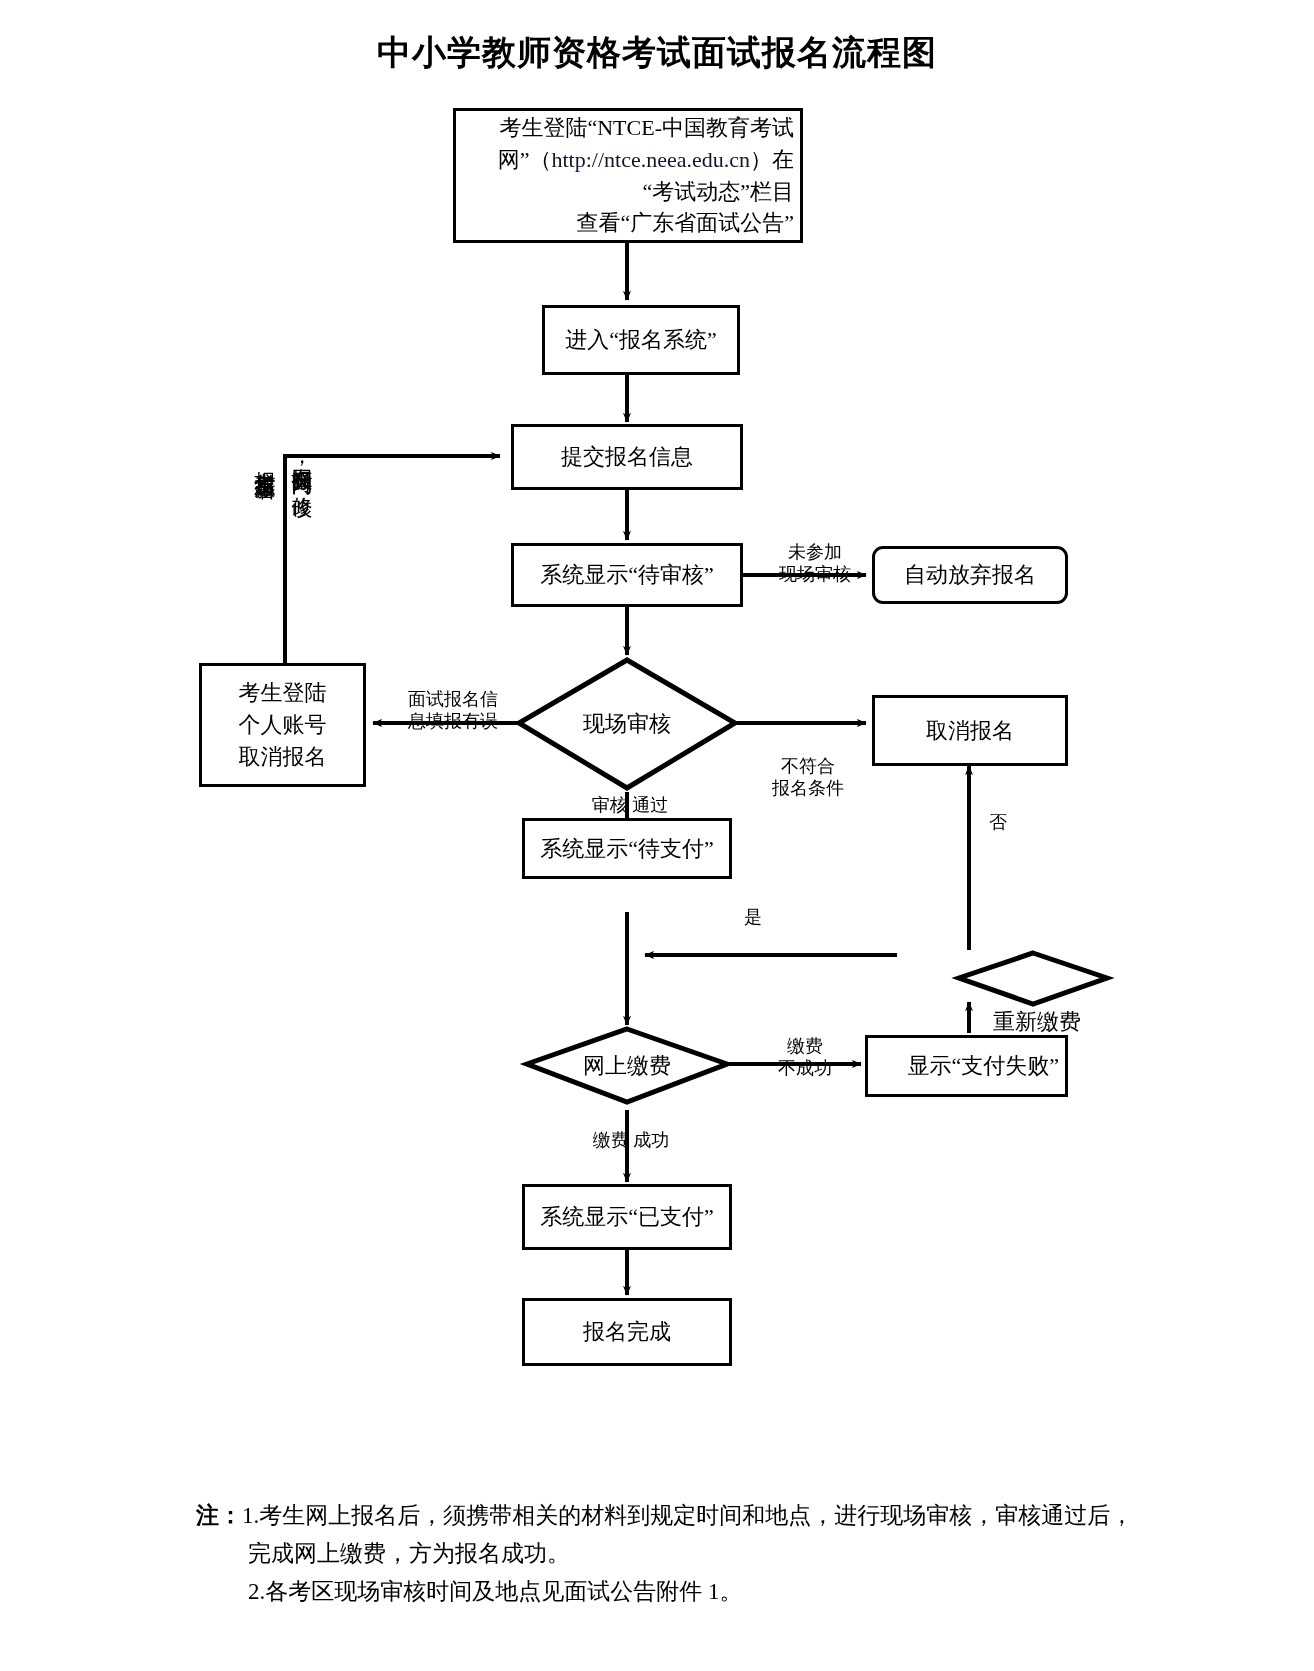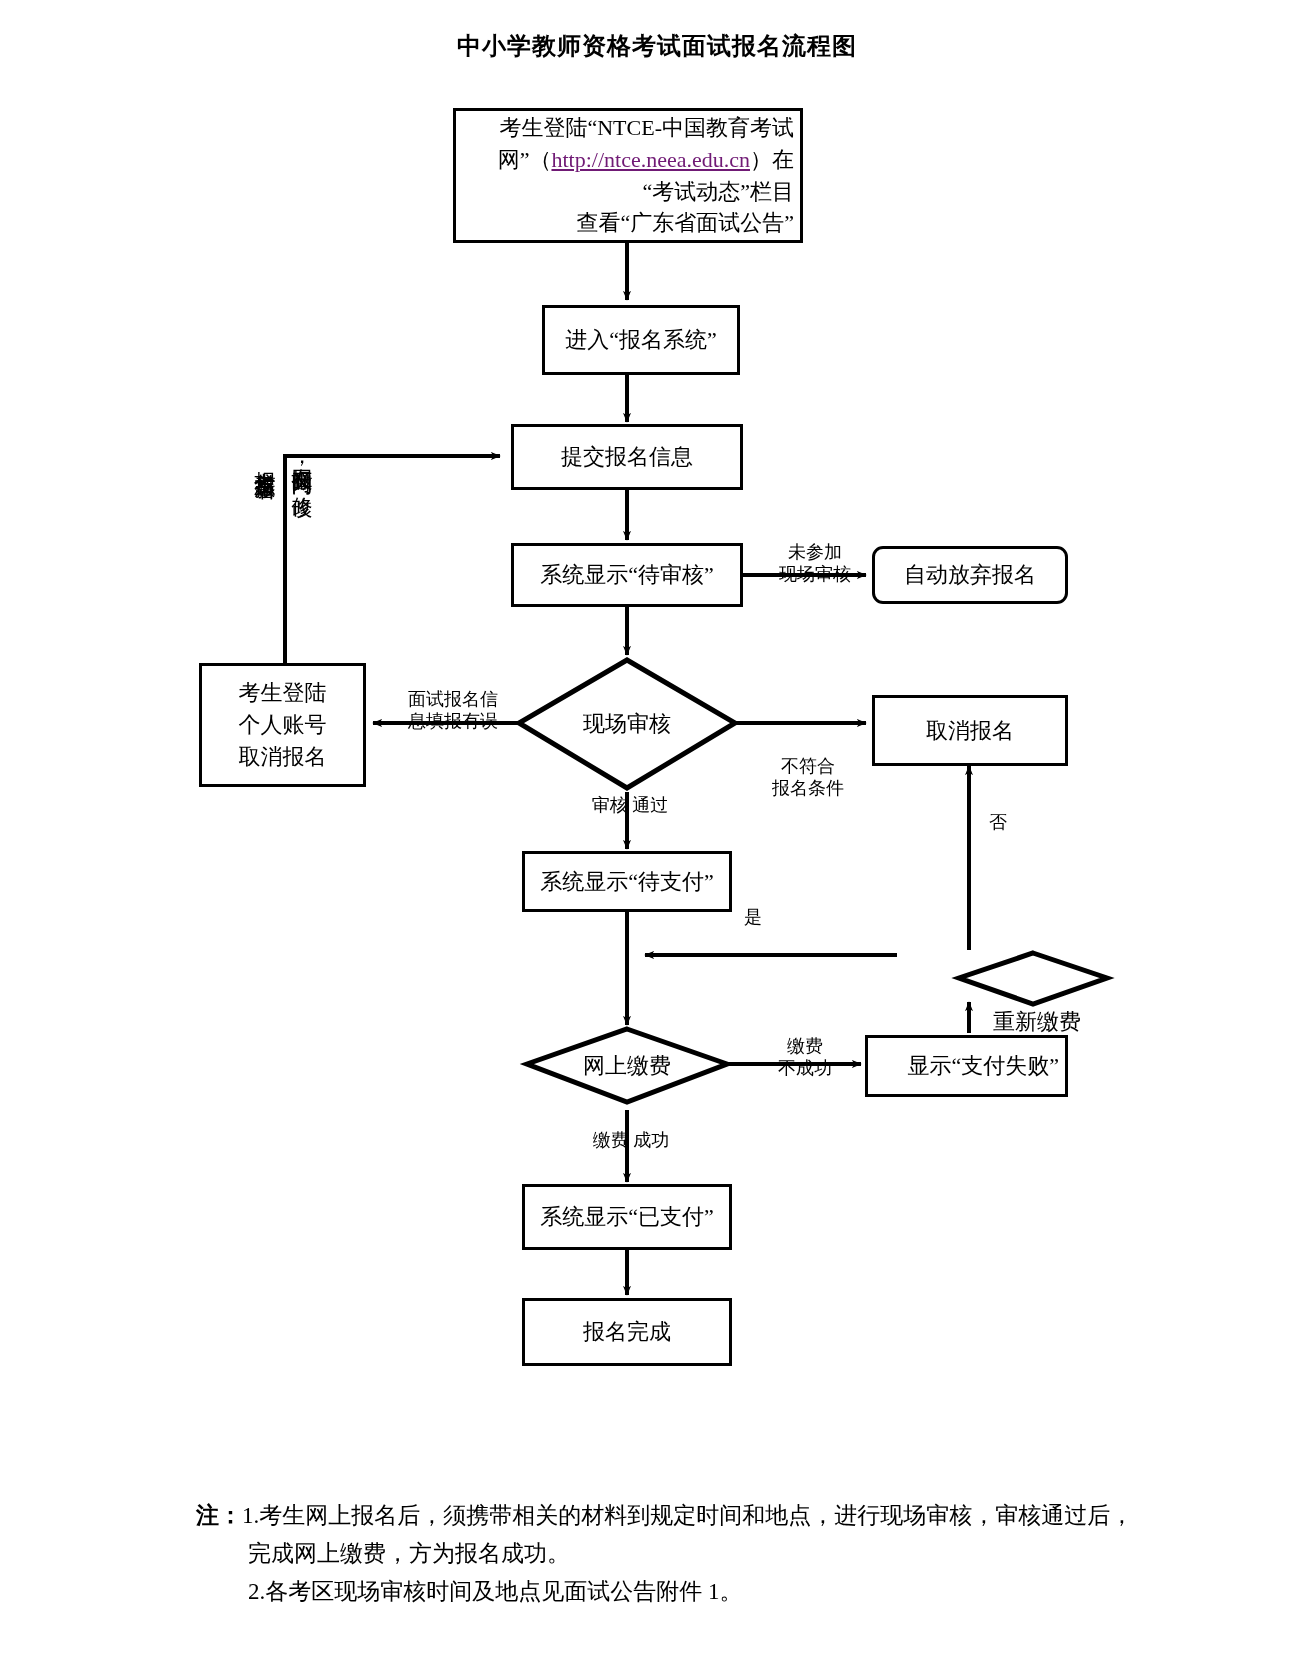--- a/index.html
+++ b/index.html
@@ -7,21 +7,21 @@
     width:1314px;height:1671px;position:relative;
     font-family:"Liberation Serif","DejaVu Serif",serif;
     color:#000;
     -webkit-font-smoothing:antialiased;
   }
   #canvas{position:absolute;left:0;top:0;width:1314px;height:1671px;overflow:hidden;}
   svg#wires{position:absolute;left:0;top:0;width:1314px;height:1671px;pointer-events:none;}
 
   .title{
     position:absolute;left:0;top:30px;width:1314px;text-align:center;
-    font-size:24px;font-weight:bold;letter-spacing:1px;
+    font-size:34px;font-weight:bold;letter-spacing:1px;
     font-family:Liberation Serif, serif;
   }
 
   .node{
     position:absolute;box-sizing:border-box;
     border:3px solid #000;background:#fff;
     display:flex;align-items:center;justify-content:center;
     text-align:center;line-height:1.45;font-size:22px;
   }
   .node .inner{width:100%;padding:0 6px;}
@@ -36,21 +36,21 @@
   .edgelabel{
     position:absolute;font-size:18px;line-height:1.2;text-align:center;
     white-space:pre-line;background:transparent;
   }
   .vlabel{
     position:absolute;font-size:21px;line-height:1.05;
     writing-mode:vertical-rl;text-orientation:upright;
     letter-spacing:1px;white-space:nowrap;
   }
 
-  .link{color:#701a75;text-decoration:underline;}
+  .link{color:#0f172a;}
 
   .notes{
     position:absolute;left:196px;top:1497px;width:1060px;
     font-size:23px;line-height:1.65;
   }
   .notes .nrow{display:flex;align-items:flex-start;}
   .notes .nlead{font-weight:bold;white-space:nowrap;}
   .notes .nind{display:block;padding-left:52px;font-family:Liberation Serif, serif;}
 </style>
 </head>
@@ -142,21 +142,21 @@
   <div class="node" style="left:199px;top:663px;width:167px;height:124px;white-space:pre-line;">
     <div class="inner">考生登陆
 个人账号
 取消报名</div>
   </div>
 
   <div class="node" style="left:872px;top:695px;width:196px;height:71px;">
     <div class="inner">取消报名</div>
   </div>
 
-  <div class="node" style="left:522px;top:851px;width:210px;height:61px;">
+  <div class="node" style="left:522px;top:818px;width:210px;height:61px;">
     <div class="inner">系统显示“待支付”</div>
   </div>
 
   <div class="diamond" style="left:959px;top:996px;width:148px;height:51px;">
     <div class="dlabel" style="transform:translateX(4px);">重新缴费</div>
   </div>
 
   <div class="diamond" style="left:527px;top:1029px;width:200px;height:73px;">
     <div class="dlabel">网上缴费</div>
   </div>

